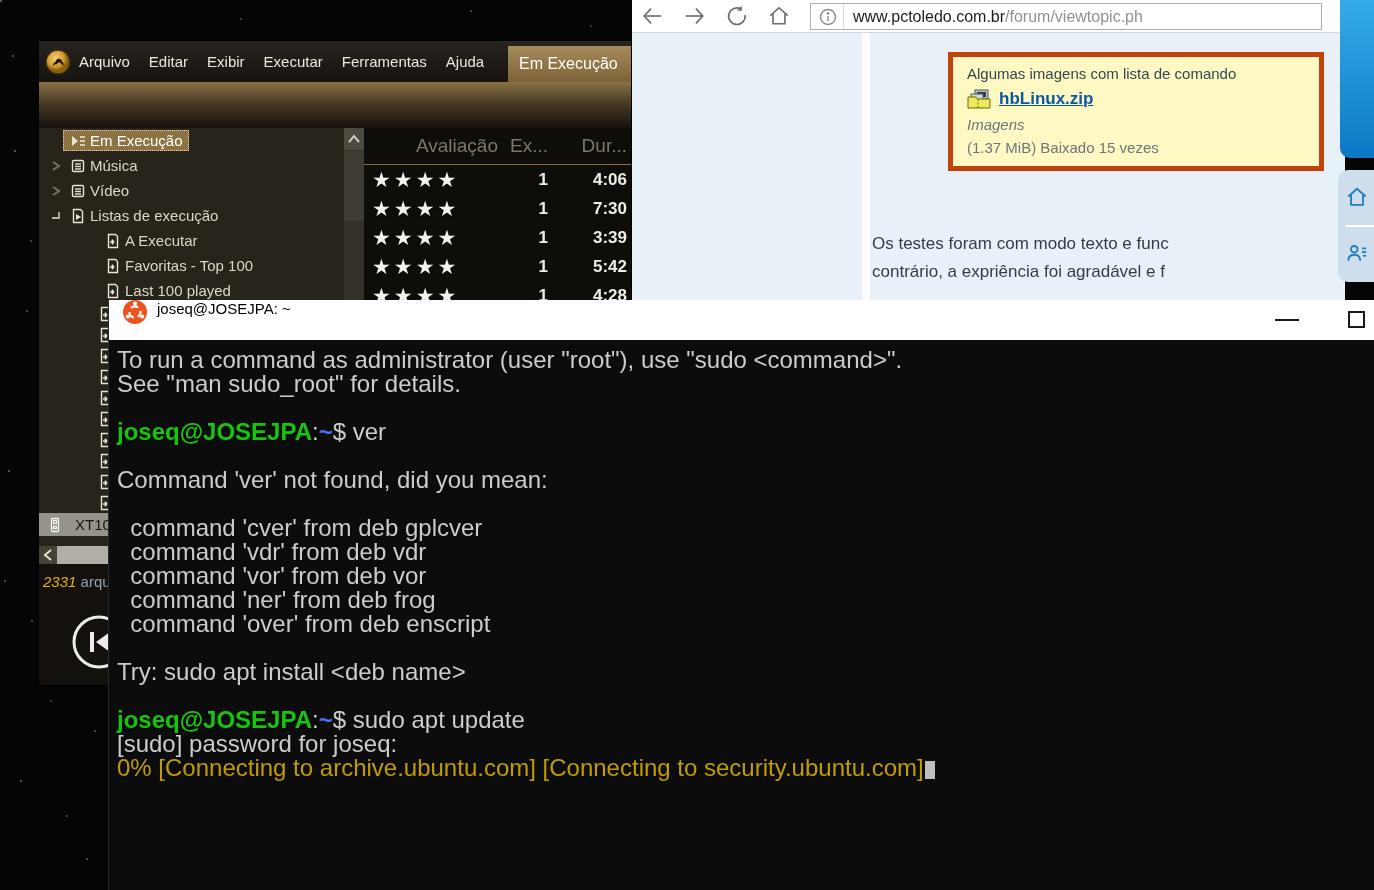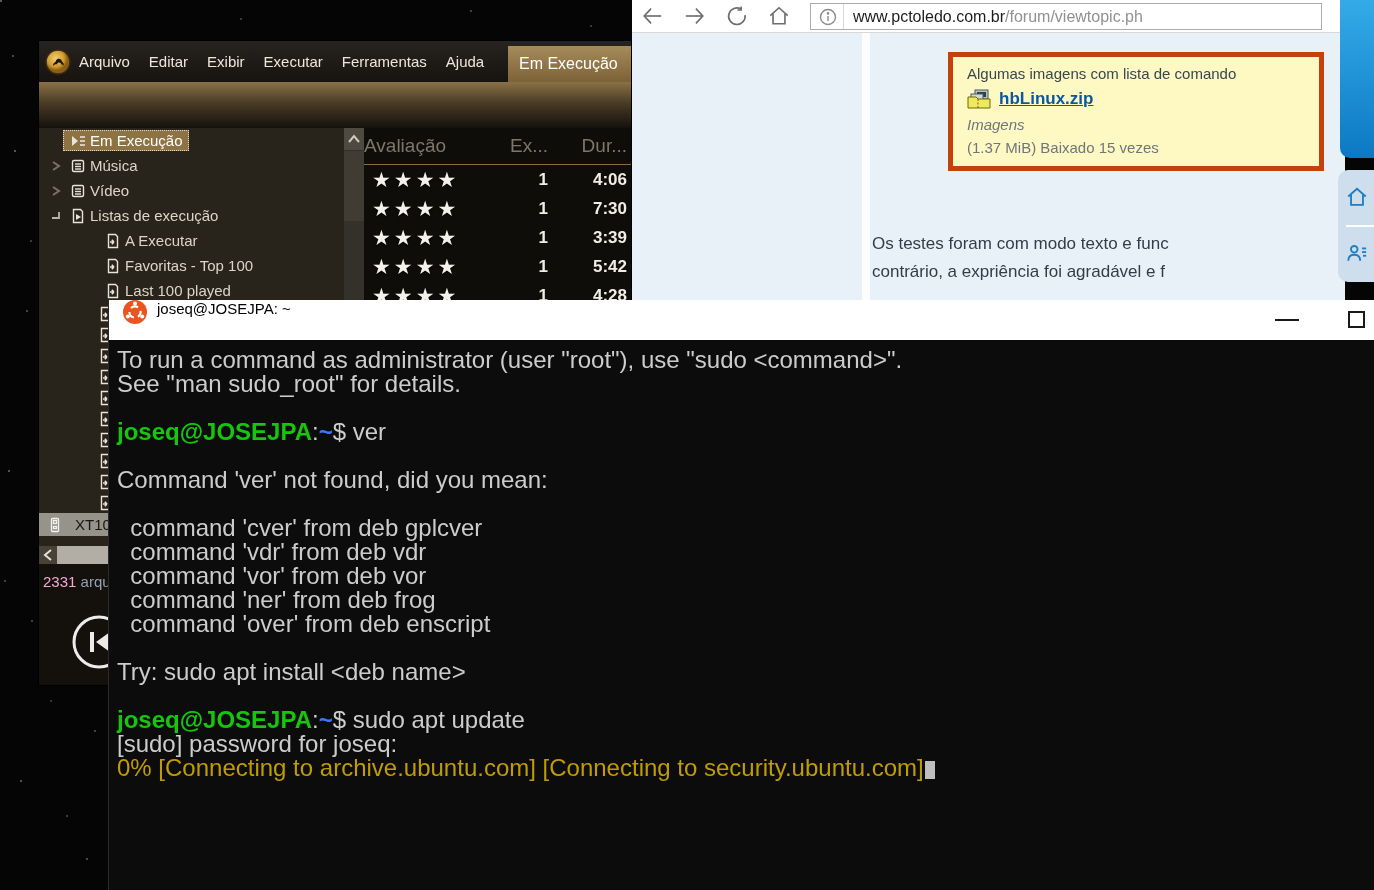--- a/index.html
+++ b/index.html
@@ -34,33 +34,33 @@
   .hl{display:flex;align-items:center;border:1px dotted transparent;padding:1px 5px 1px 2px;}
   .hl.sel{background:#8d7344;border-color:#e2dac9;}
   .hl.sel .t-label{color:#fff;}
   .device-row{position:absolute;left:0;top:385px;width:100%;height:23px;background:#96938b;display:flex;align-items:center;padding-left:8px;box-sizing:border-box;}
   .device-row .t-label{color:#17170f;margin-left:12px;}
   .mp-vscroll{position:absolute;left:305px;top:87px;width:20px;height:418px;background:#34302a;}
   .vs-btn{height:22px;background:#4f4a40;display:flex;align-items:center;justify-content:center;}
   .vs-thumb{height:70px;background:#403b33;margin-top:1px;}
   .mp-table{position:absolute;left:325px;top:87px;right:0;height:418px;background:#0f0d0a;}
   .tbl-head{height:36px;display:flex;align-items:center;border-bottom:1px solid #8a6d3c;color:#7e7667;font-size:19px;}
-  .th-aval{flex:1;}
+  .th-aval{flex:1;padding-left:12px;text-align:right;}
   .th-ex{width:50px;text-align:right;}
   .th-dur{width:79px;text-align:right;padding-right:4px;}
   .tbl-row{height:29px;display:flex;align-items:center;color:#f0ede5;font-size:17px;font-weight:600;}
   .td-stars{flex:1;padding-left:8px;font-size:21px;letter-spacing:3px;color:#f4f1ea;text-shadow:0 1px 2px #000;font-weight:400;}
   .td-ex{width:50px;text-align:right;}
   .td-dur{width:79px;text-align:right;padding-right:4px;}
   .mp-hscroll{position:absolute;left:0;top:505px;width:305px;height:18px;background:#29241b;display:flex;}
   .hs-btn{width:18px;height:18px;background:#474136;display:flex;align-items:center;justify-content:center;flex:none;}
   .hs-thumb{width:88px;height:18px;background:#b2aea5;flex:none;}
   .mp-bottom{position:absolute;left:0;top:523px;right:0;bottom:0;background:#14110c;}
   .mp-status{position:absolute;left:4px;top:9px;font-size:15px;white-space:nowrap;}
-  .status-num{color:#f9a8d4;}
+  .status-num{color:#eab308;font-style:italic;}
   .status-word{color:#93a0b5;}
   .prev-btn{position:absolute;left:32px;top:50px;width:56px;height:56px;}
 
   
   #browser{position:absolute;left:632px;top:0;width:713px;height:324px;background:#fff;}
   .b-toolbar{position:absolute;left:0;top:0;right:0;height:33px;background:#fff;border-bottom:1px solid #d8d8d8;box-sizing:border-box;}
   .nav-ic{position:absolute;top:5px;width:22px;height:22px;}
   .addr{position:absolute;left:178px;top:3px;width:512px;height:27px;border:1px solid #ababab;box-sizing:border-box;
     display:flex;align-items:center;background:#fff;}
   .addr-info{width:18px;height:18px;margin:0 6px 0 8px;flex:none;}

